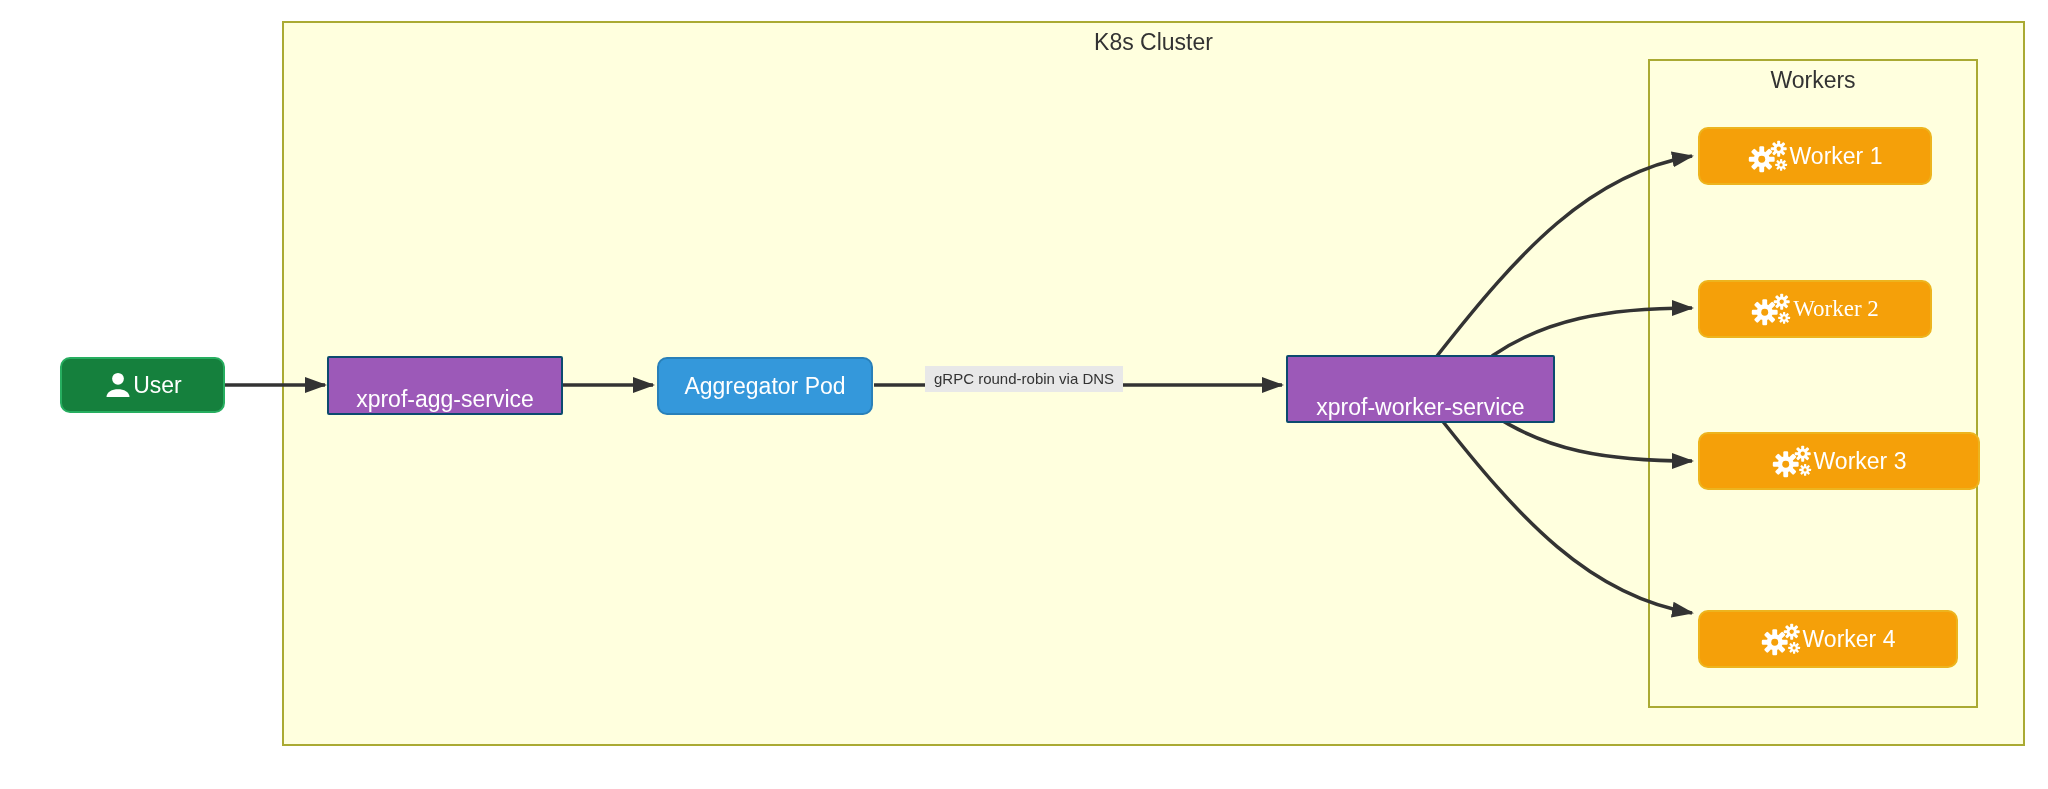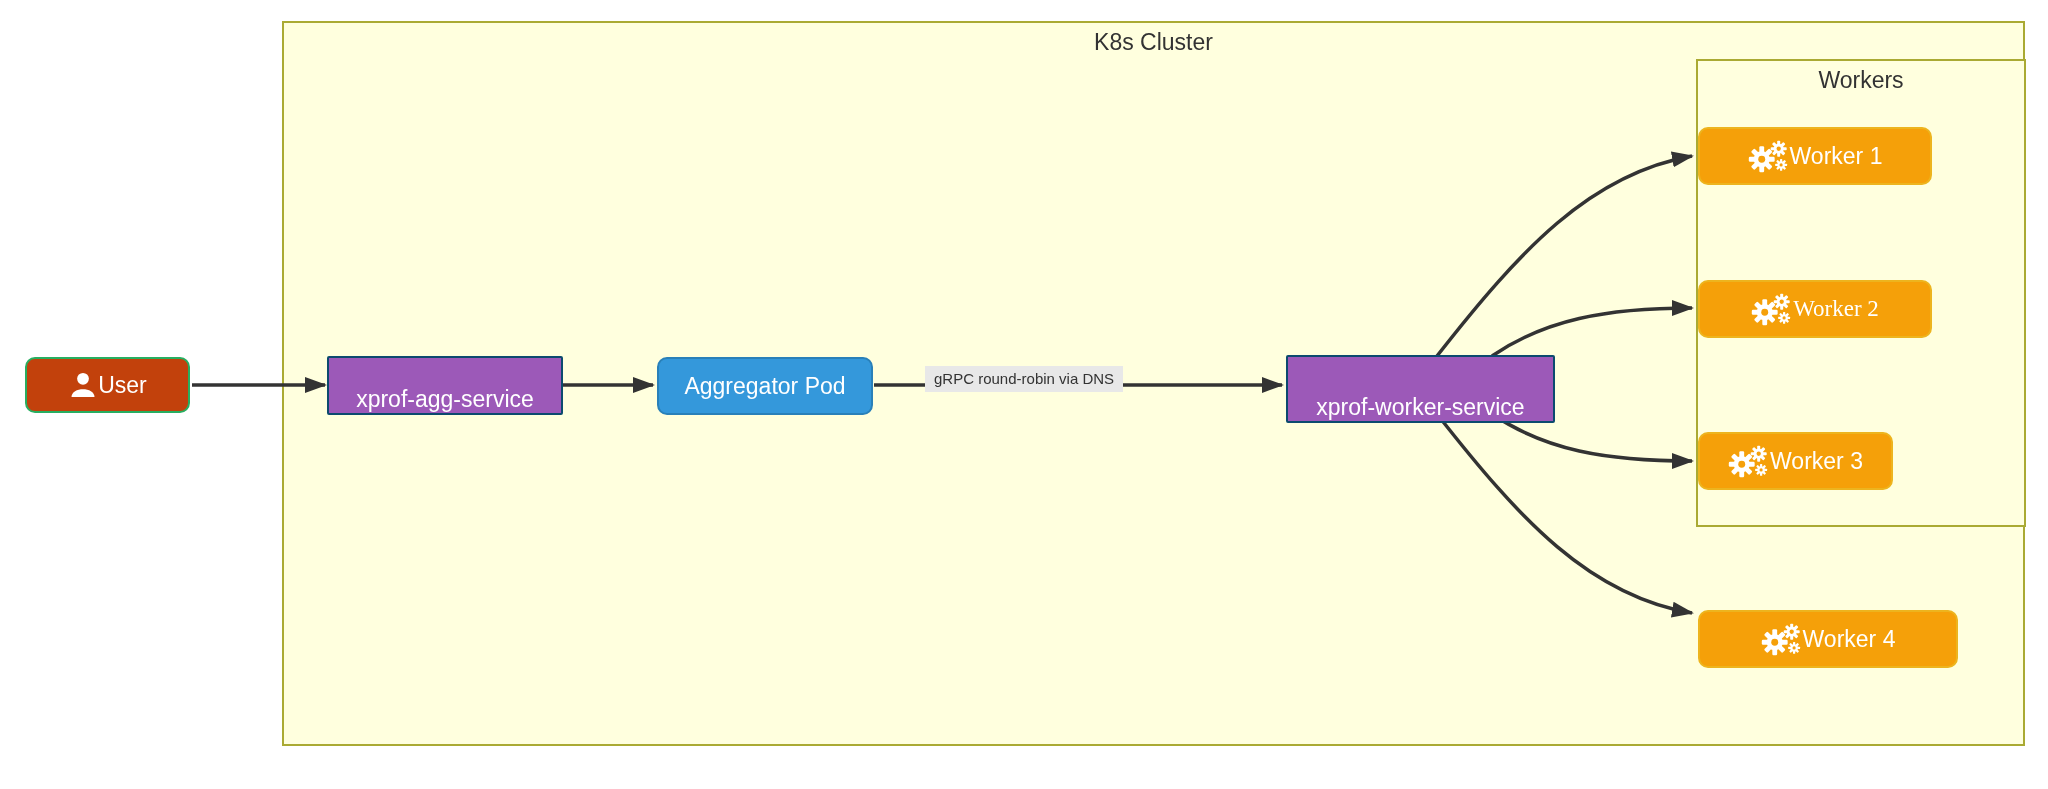--- a/index.html
+++ b/index.html
@@ -9,42 +9,42 @@
   }
   
   .cluster{
     position:absolute;background:#ffffde;border:2px solid #aaaa33;box-sizing:border-box;
   }
   .cluster-title{
     position:absolute;top:6px;left:0;right:0;text-align:center;
     font-size:23px;color:#333333;white-space:nowrap;
   }
   #k8s-cluster{left:282px;top:21px;width:1743px;height:725px;z-index:1;}
-  #workers-group{left:1648px;top:59px;width:330px;height:468px;z-index:2;margin-left:48px;}
+  #workers-group{left:1648px;top:59px;width:330px;height:649px;z-index:2;}
   
   .edges{position:absolute;left:0;top:0;z-index:3;pointer-events:none;}
   .edge{fill:none;stroke:#333333;stroke-width:3.5px;}
   
   .node{
     position:absolute;display:flex;align-items:center;justify-content:center;
     color:#ffffff;font-size:23px;white-space:nowrap;box-sizing:border-box;z-index:4;
   }
   .round{border-radius:10px;}
   .square{border-radius:2px;}
-  .green {background:#c2410c;border:2px solid #27ae60;}
+  .green {background:#15803d;border:2px solid #27ae60;margin-left:35px;}
   .purple{background:#9c59b8;border:2px solid #0c4a6e;align-items:flex-end;}
   .blue  {background:#3498db;border:2px solid #2980b9;}
   .orange{background:#f5a009;border:2px solid #edb41e;}
   #node-user          {left:25px;  top:357px;width:165px;height:56px;}
   #node-agg-service   {left:327px; top:356px;width:236px;height:59px;}
   #node-aggregator-pod{left:657px; top:357px;width:216px;height:58px;}
   #node-worker-service{left:1286px;top:355px;width:269px;height:68px;}
   #node-worker-1{left:1698px;top:127px;width:234px;height:58px;}
   #node-worker-2{left:1698px;top:280px;width:234px;height:58px;font-family:Liberation Serif, serif;}
-  #node-worker-3{left:1698px;top:432px;width:195px;height:58px;}
+  #node-worker-3{left:1698px;top:432px;width:282px;height:58px;}
   #node-worker-4{left:1698px;top:584px;width:260px;height:58px;margin-top:26px;}
   
   .edge-label{
     position:absolute;left:925px;top:366px;z-index:4;
     background:#e8e8e8;color:#333333;font-size:15px;line-height:1.2;
     padding:4px 9px;white-space:nowrap;
   }
   .icon-svg{display:block;flex:0 0 auto;}
   .hidden-defs{position:absolute;width:0;height:0;overflow:hidden;}
 </style>

